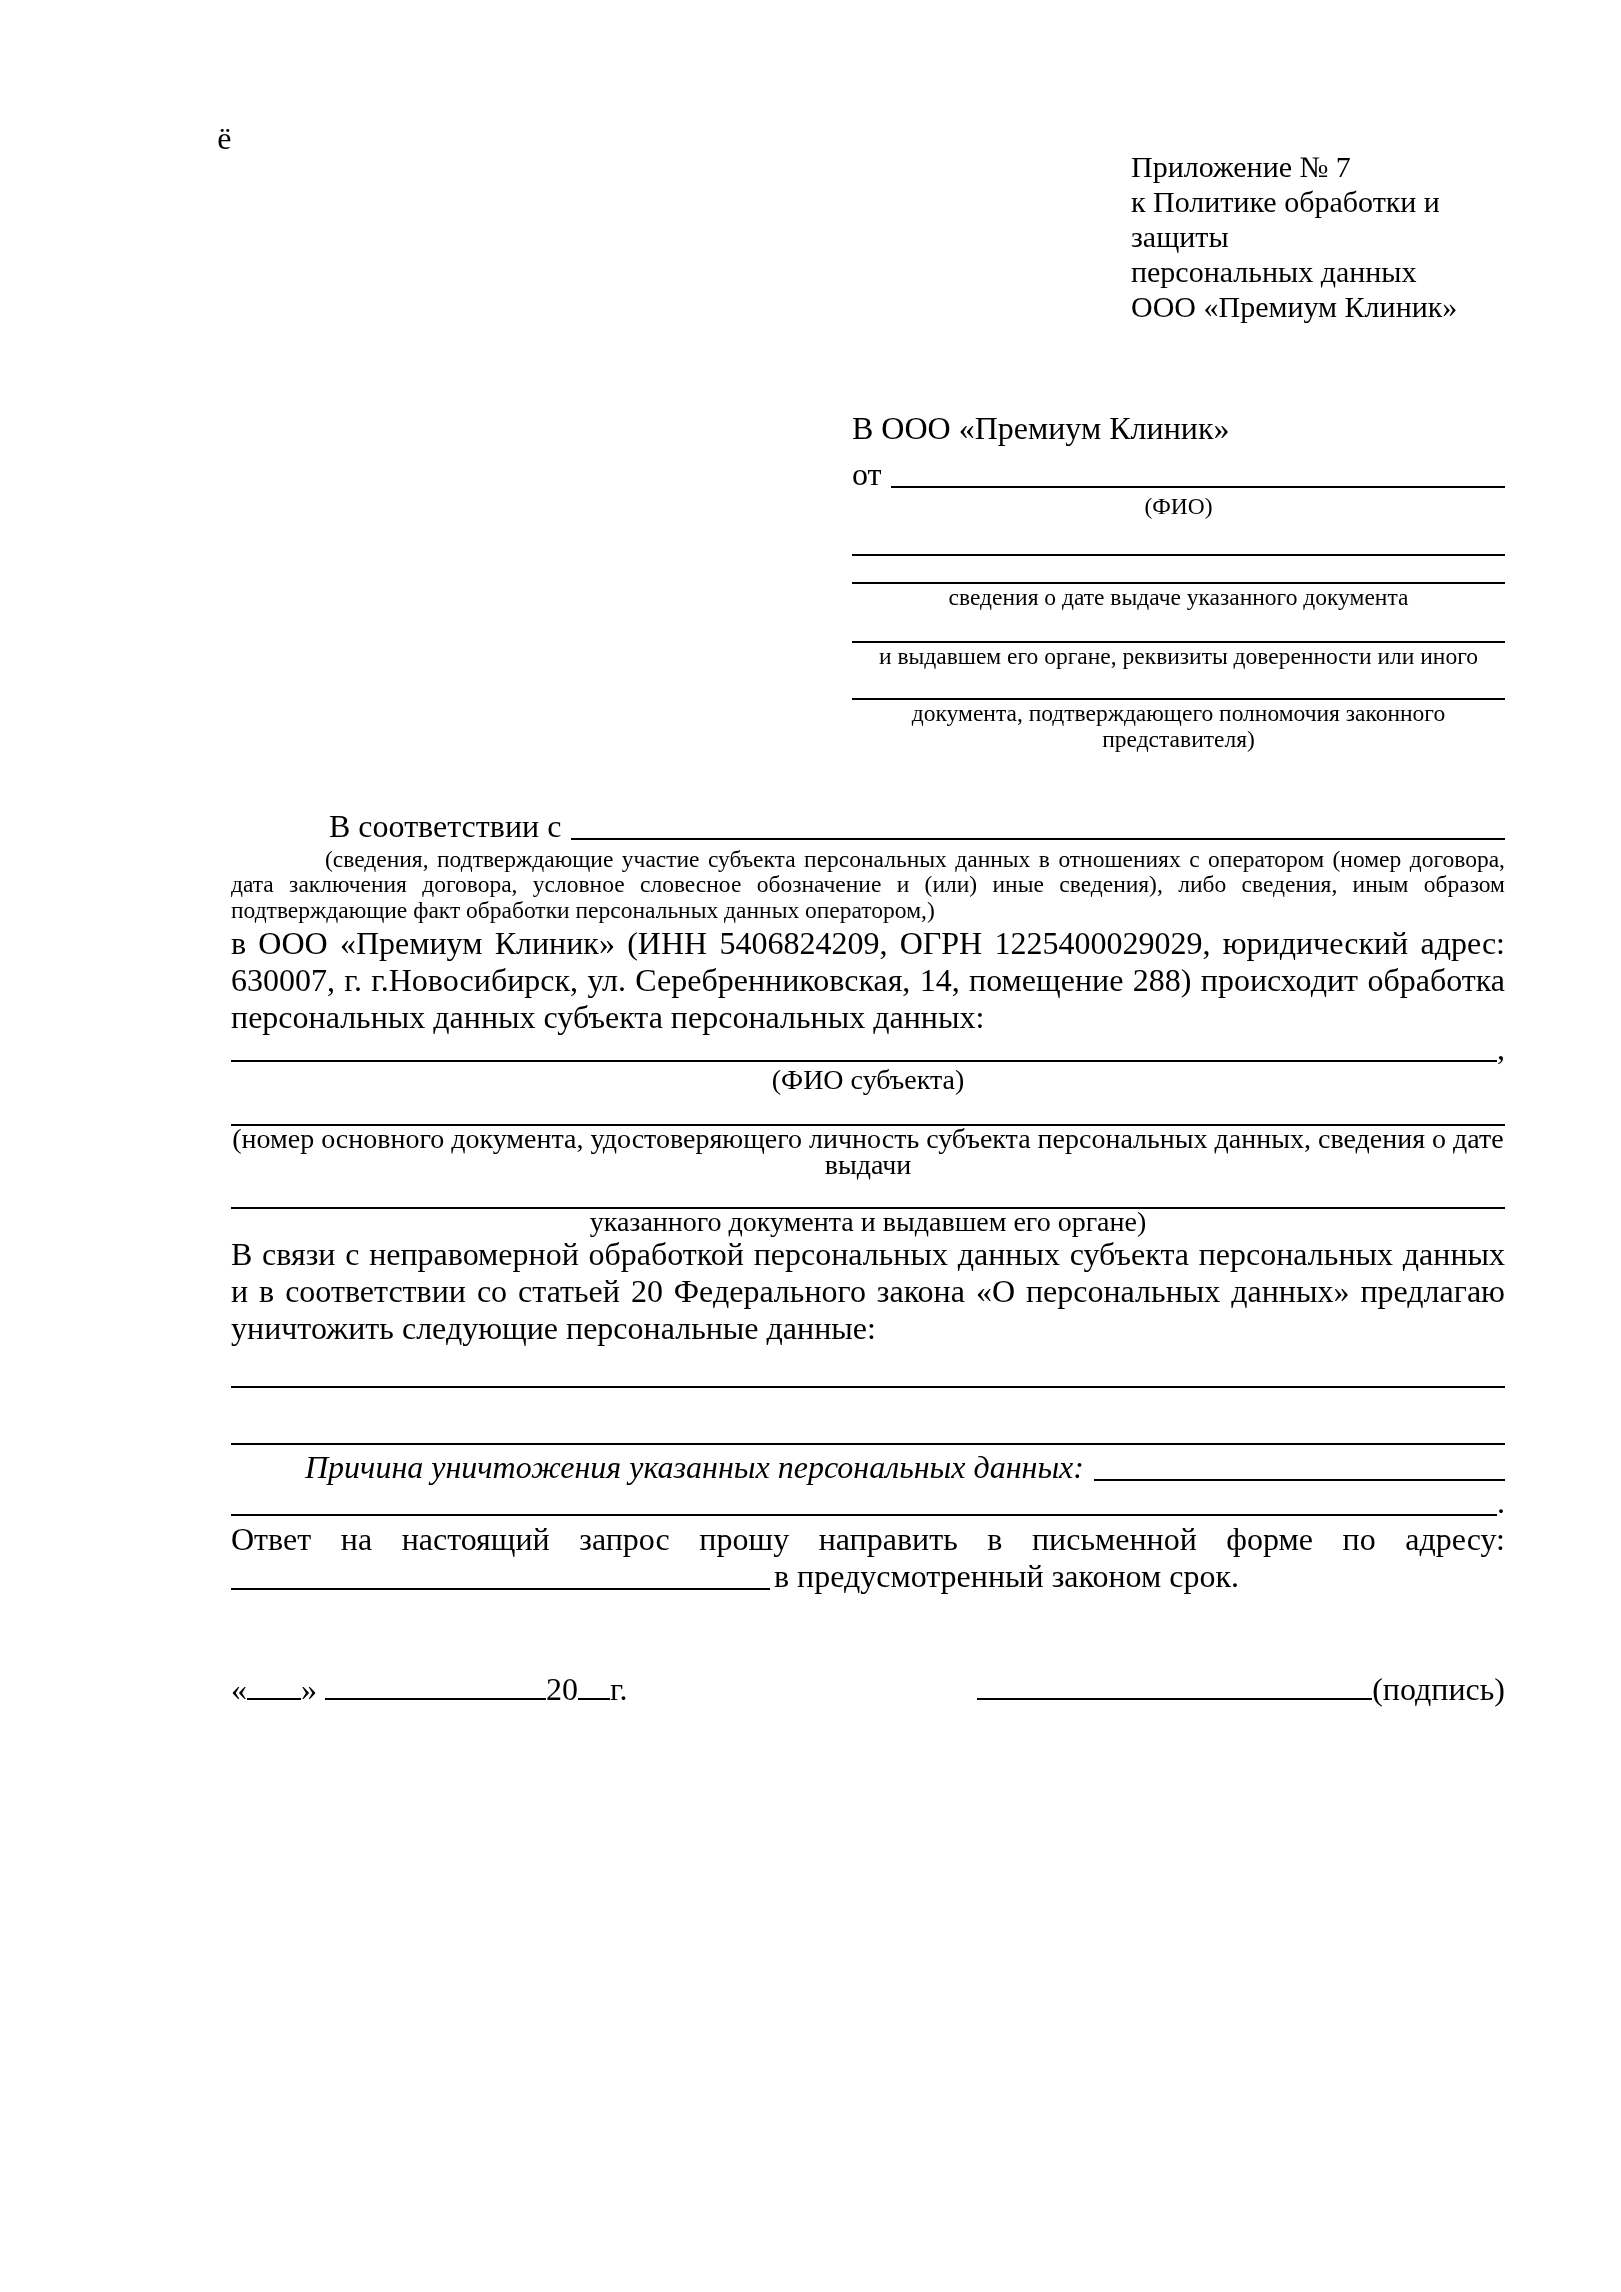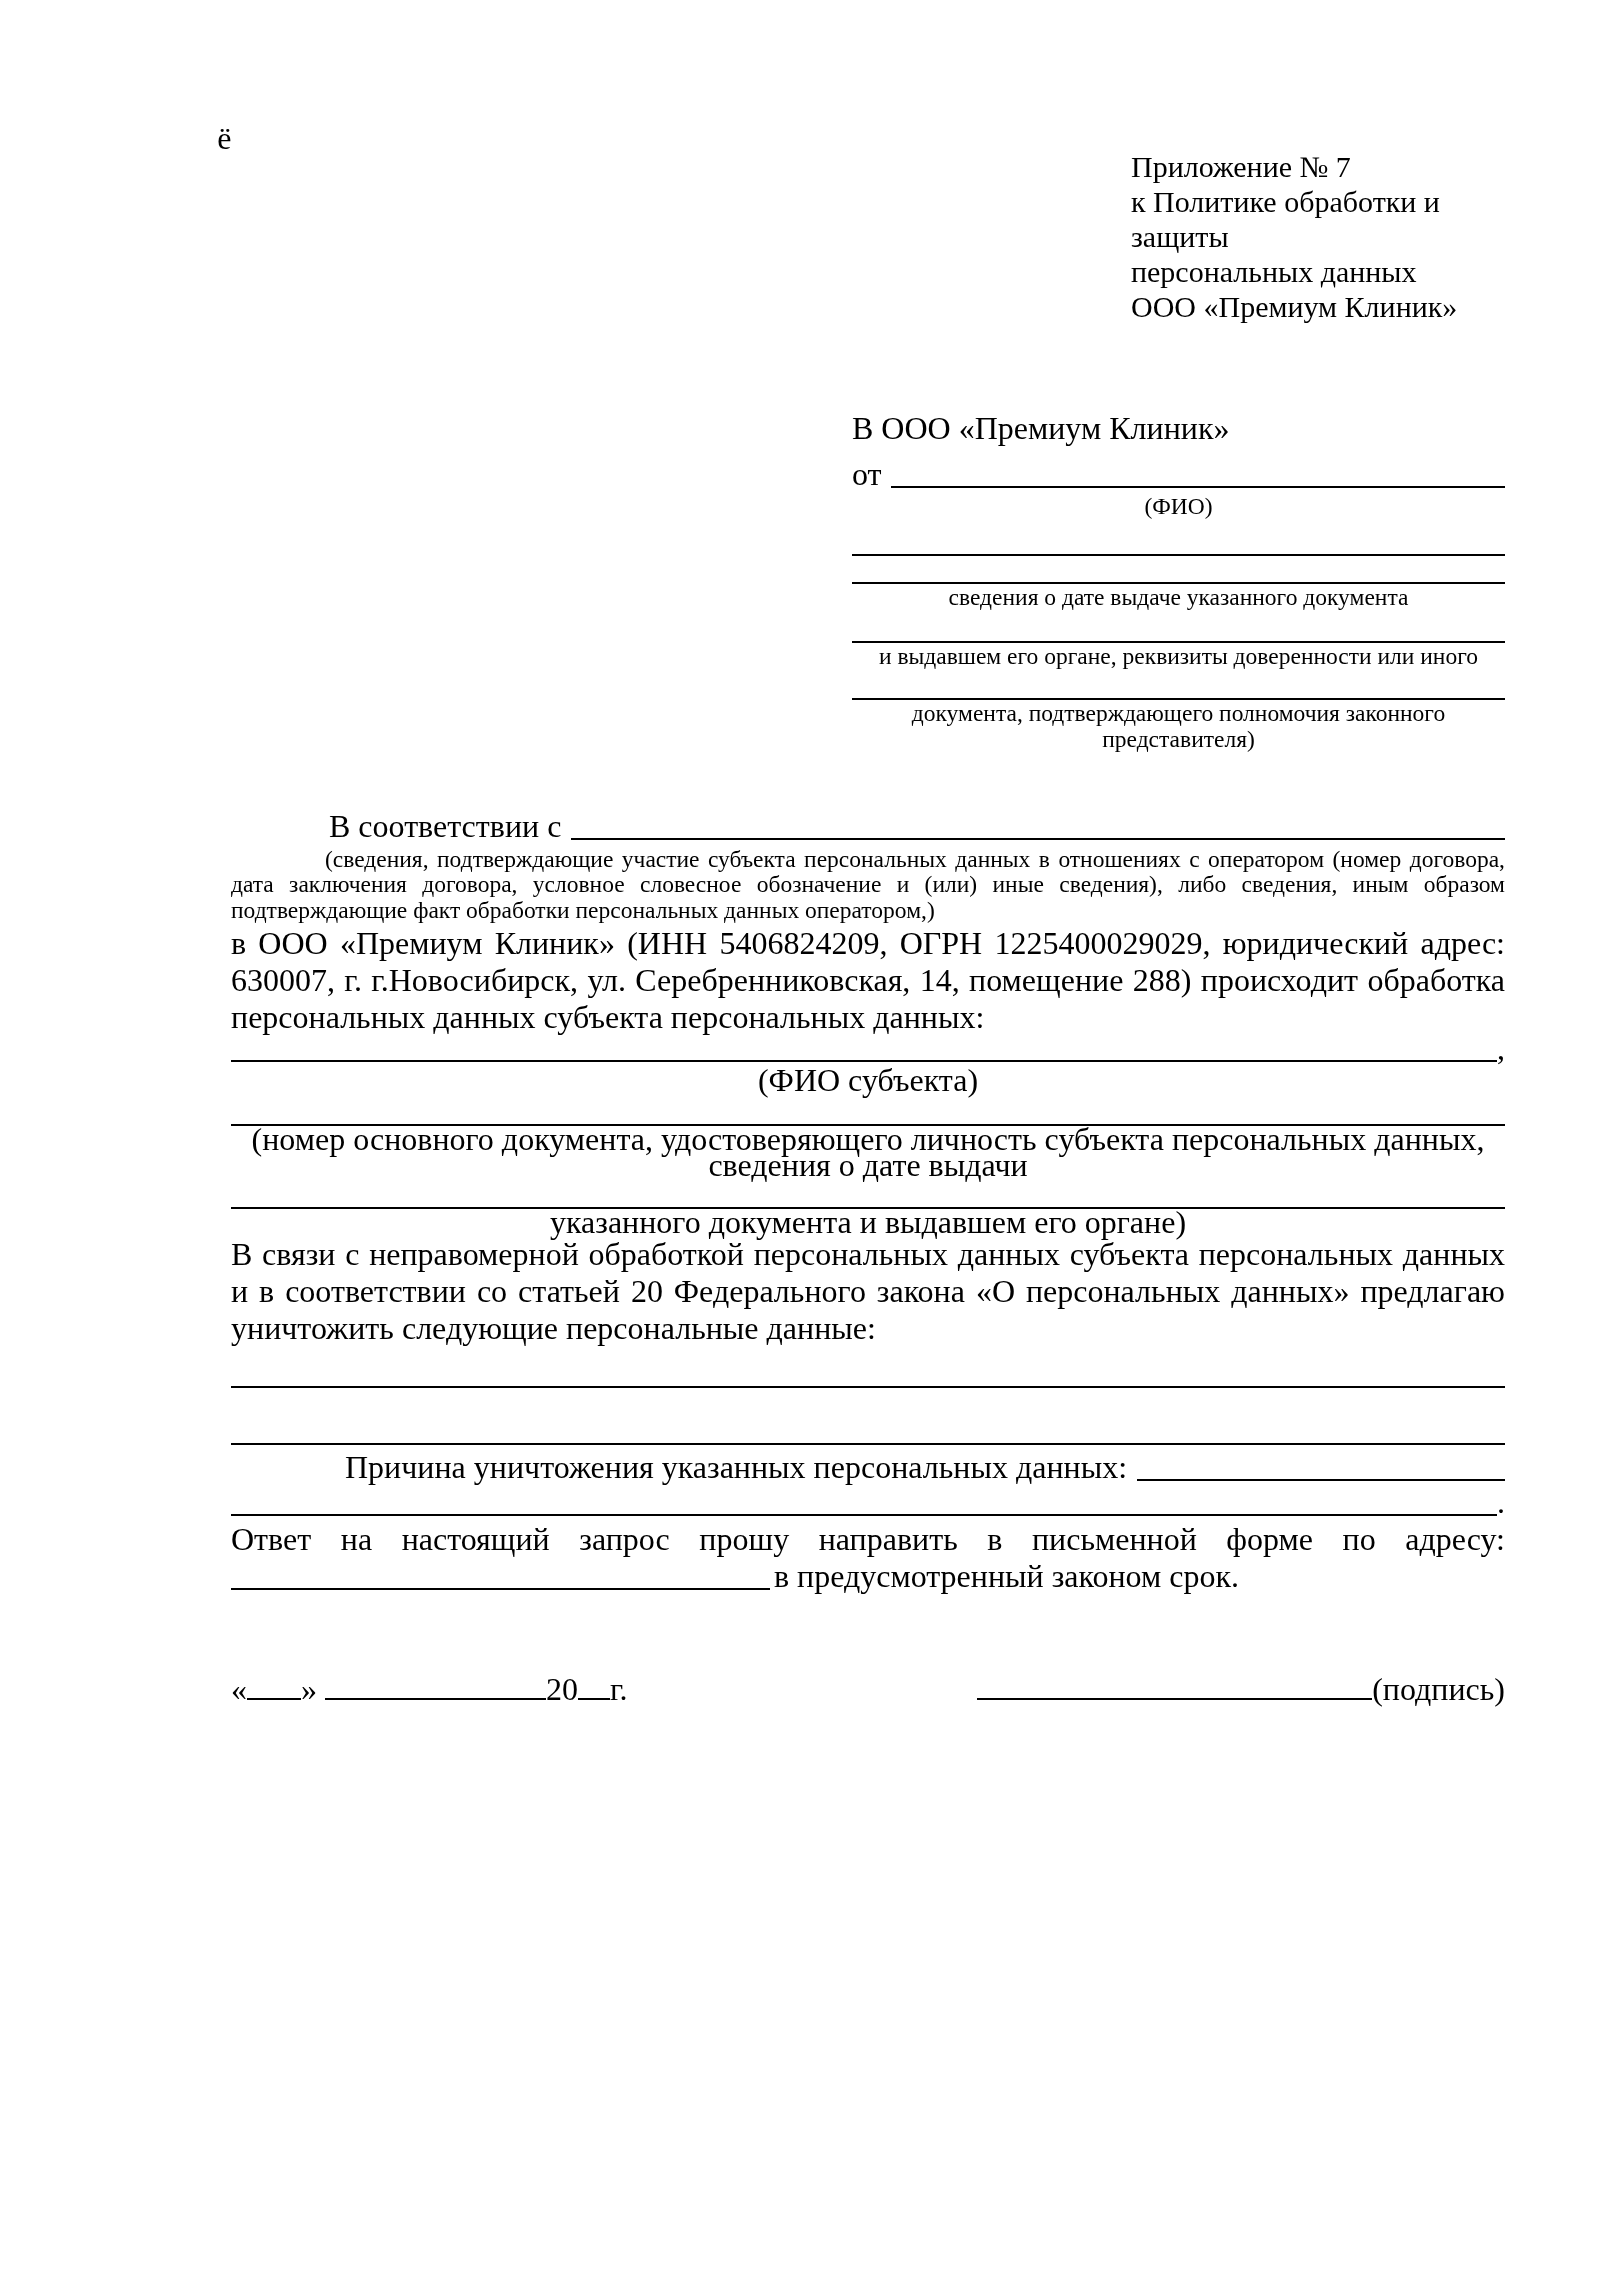--- a/index.html
+++ b/index.html
@@ -50,28 +50,28 @@
   .note {
     font-size: 23.5px;
     line-height: 25.5px;
     text-align: justify;
     text-indent: 94px;
     margin-top: 2px;
   }
   .para { text-align: justify; margin-top: 2px; }
   .comma-row { margin-top: 0; height: 31px; align-items: flex-end; }
   .comma-row .tail-char, .period-row .tail-char { margin-bottom: 0; }
-  .scaption { text-align: center; font-size: 32px; line-height: 26.5px; }
+  .scaption { text-align: center; font-size: 28px; line-height: 26.5px; }
   .sb1 { height: 30px; }
   .sb2 { height: 28px; }
   .demand { margin-top: 1px; }
   .gap1 { height: 39px; }
   .gap2 { height: 55px; }
   .reason-row { margin-top: 3.9px; }
-  .reason-row .lead { margin-left: 114px; }
+  .reason-row .lead { margin-left: 74px; font-style: italic; }
   .period-row { height: 35px; }
   .reply { text-align: justify; text-align-last: justify; }
   .tail-row { }
   .useg { display: inline-block; border-bottom: 2.9px solid #000; }
   .tail-underline { width: 539px; margin-bottom: 4.9px; margin-right: 3.9px; flex: 0 0 auto; }
 
   
   .footer { margin-top: 76px; display: flex; justify-content: space-between; align-items: flex-end; }
   .u55 { width: 54px; }
   .u225 { width: 221px; }

